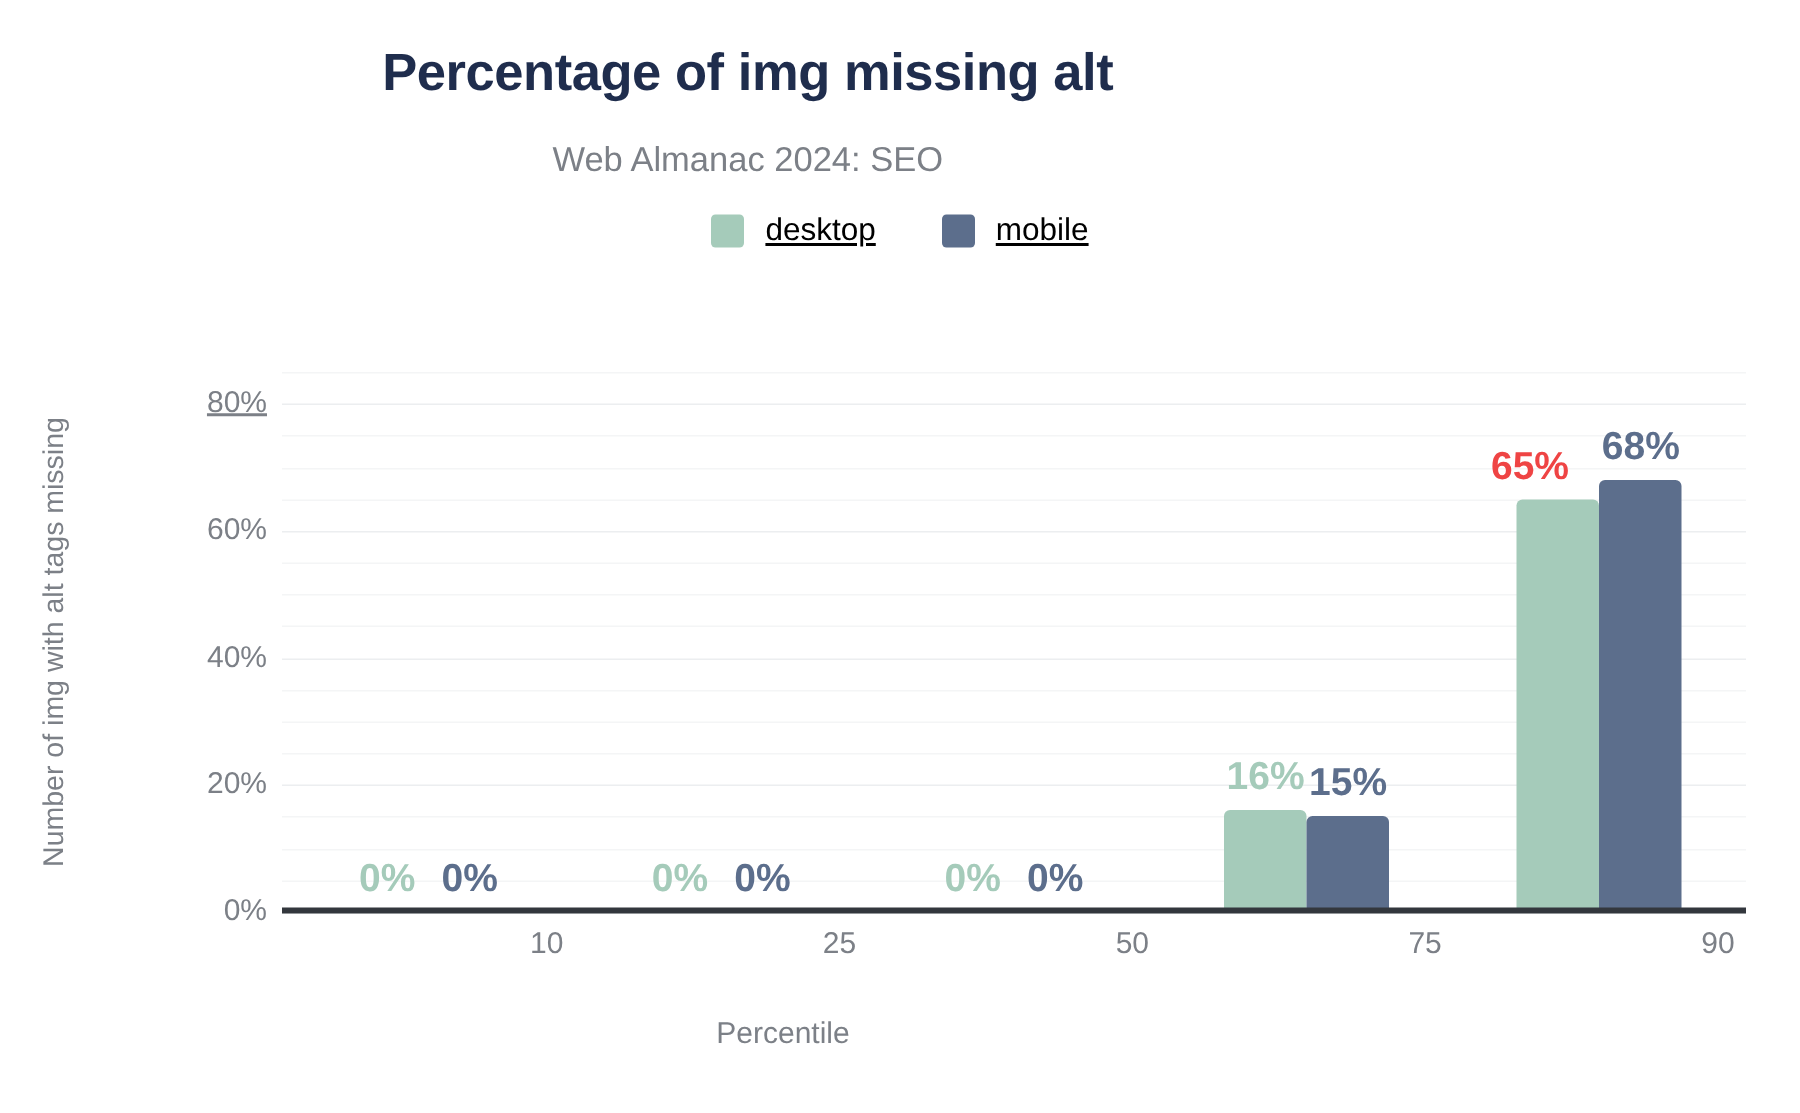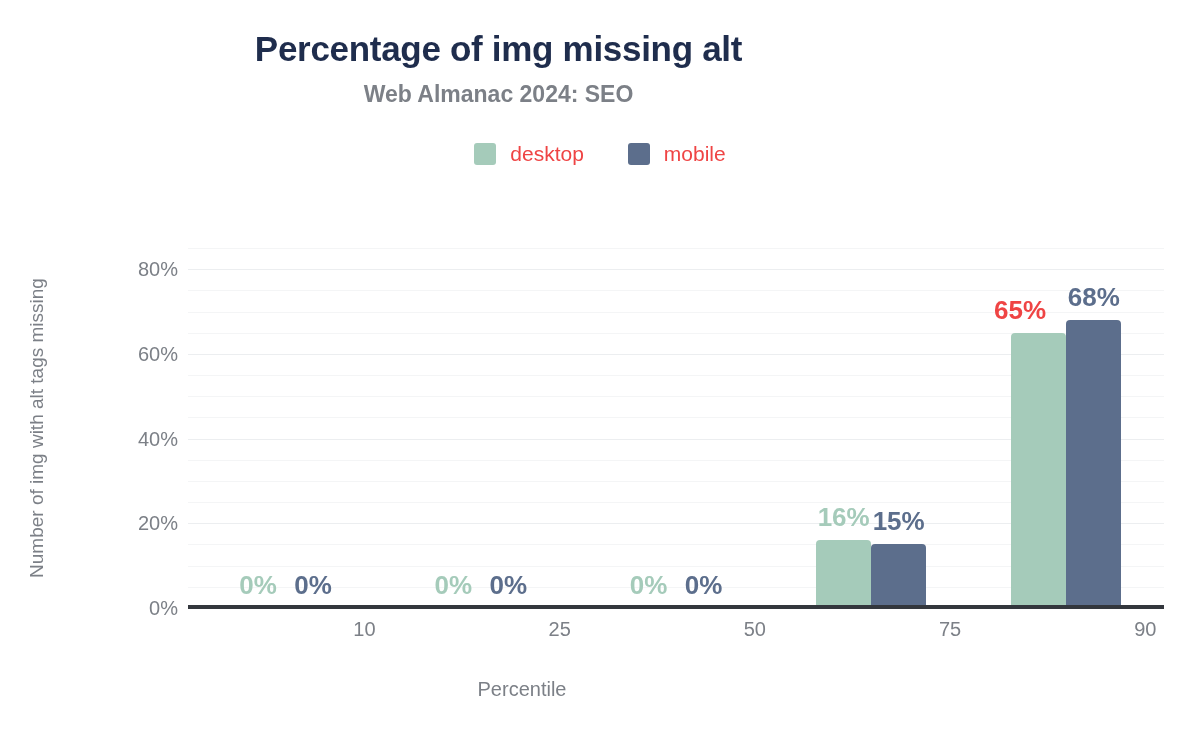--- a/index.html
+++ b/index.html
@@ -26,24 +26,24 @@
   #chart-title {
     margin: 0;
     padding-top: 30px;
     font-size: 35px;
     font-weight: bold;
     color: #1f2d4d;
     letter-spacing: -0.3px;
     line-height: 1.1;
   }
   #chart-subtitle {
-    margin: 0;
+    margin: 12px;
     padding-top: 12px;
     font-size: 23px;
-    font-weight: bold;
+    font-weight: normal;
     color: #7c8087;
   }
 
   
   #chart-legend {
     position: absolute;
     top: 142px;
     left: 0;
     width: 1200px;
     display: flex;
@@ -58,21 +58,22 @@
     cursor: pointer;
   }
   .legend-swatch {
     width: 22px;
     height: 22px;
     border-radius: 3px;
     display: block;
   }
   .legend-label {
     font-size: 21px;
-    color: #ef4444;
+    color: #000000;
+    text-decoration: underline;
   }
 
   
   #plot-area {
     position: absolute;
     left: 188px;
     top: 248px;
     width: 976px;
     height: 360px;
   }
@@ -222,21 +223,21 @@
     </div>
 </div>
 
 <div id="x-axis-line"></div>
 
 <div id="y-tick-labels">
     <div class="y-tick-label" style="top: 608px;">0%</div>
     <div class="y-tick-label" style="top: 523.294px;">20%</div>
     <div class="y-tick-label" style="top: 438.588px; text-align: right;">40%</div>
     <div class="y-tick-label" style="top: 353.882px;">60%</div>
-    <div class="y-tick-label" style="top: 269.176px;">80%</div>
+    <div class="y-tick-label" style="top: 269.176px; text-decoration: underline;">80%</div>
   </div>
 <div id="x-tick-labels">
     <div class="x-tick-label" style="left: 195.6px;">10</div>
     <div class="x-tick-label" style="left: 390.8px;">25</div>
     <div class="x-tick-label" style="left: 586px;">50</div>
     <div class="x-tick-label" style="left: 781.2px;">75</div>
     <div class="x-tick-label" style="left: 976.4px;">90</div>
   </div>
 
 <div id="x-axis-title">Percentile</div>

